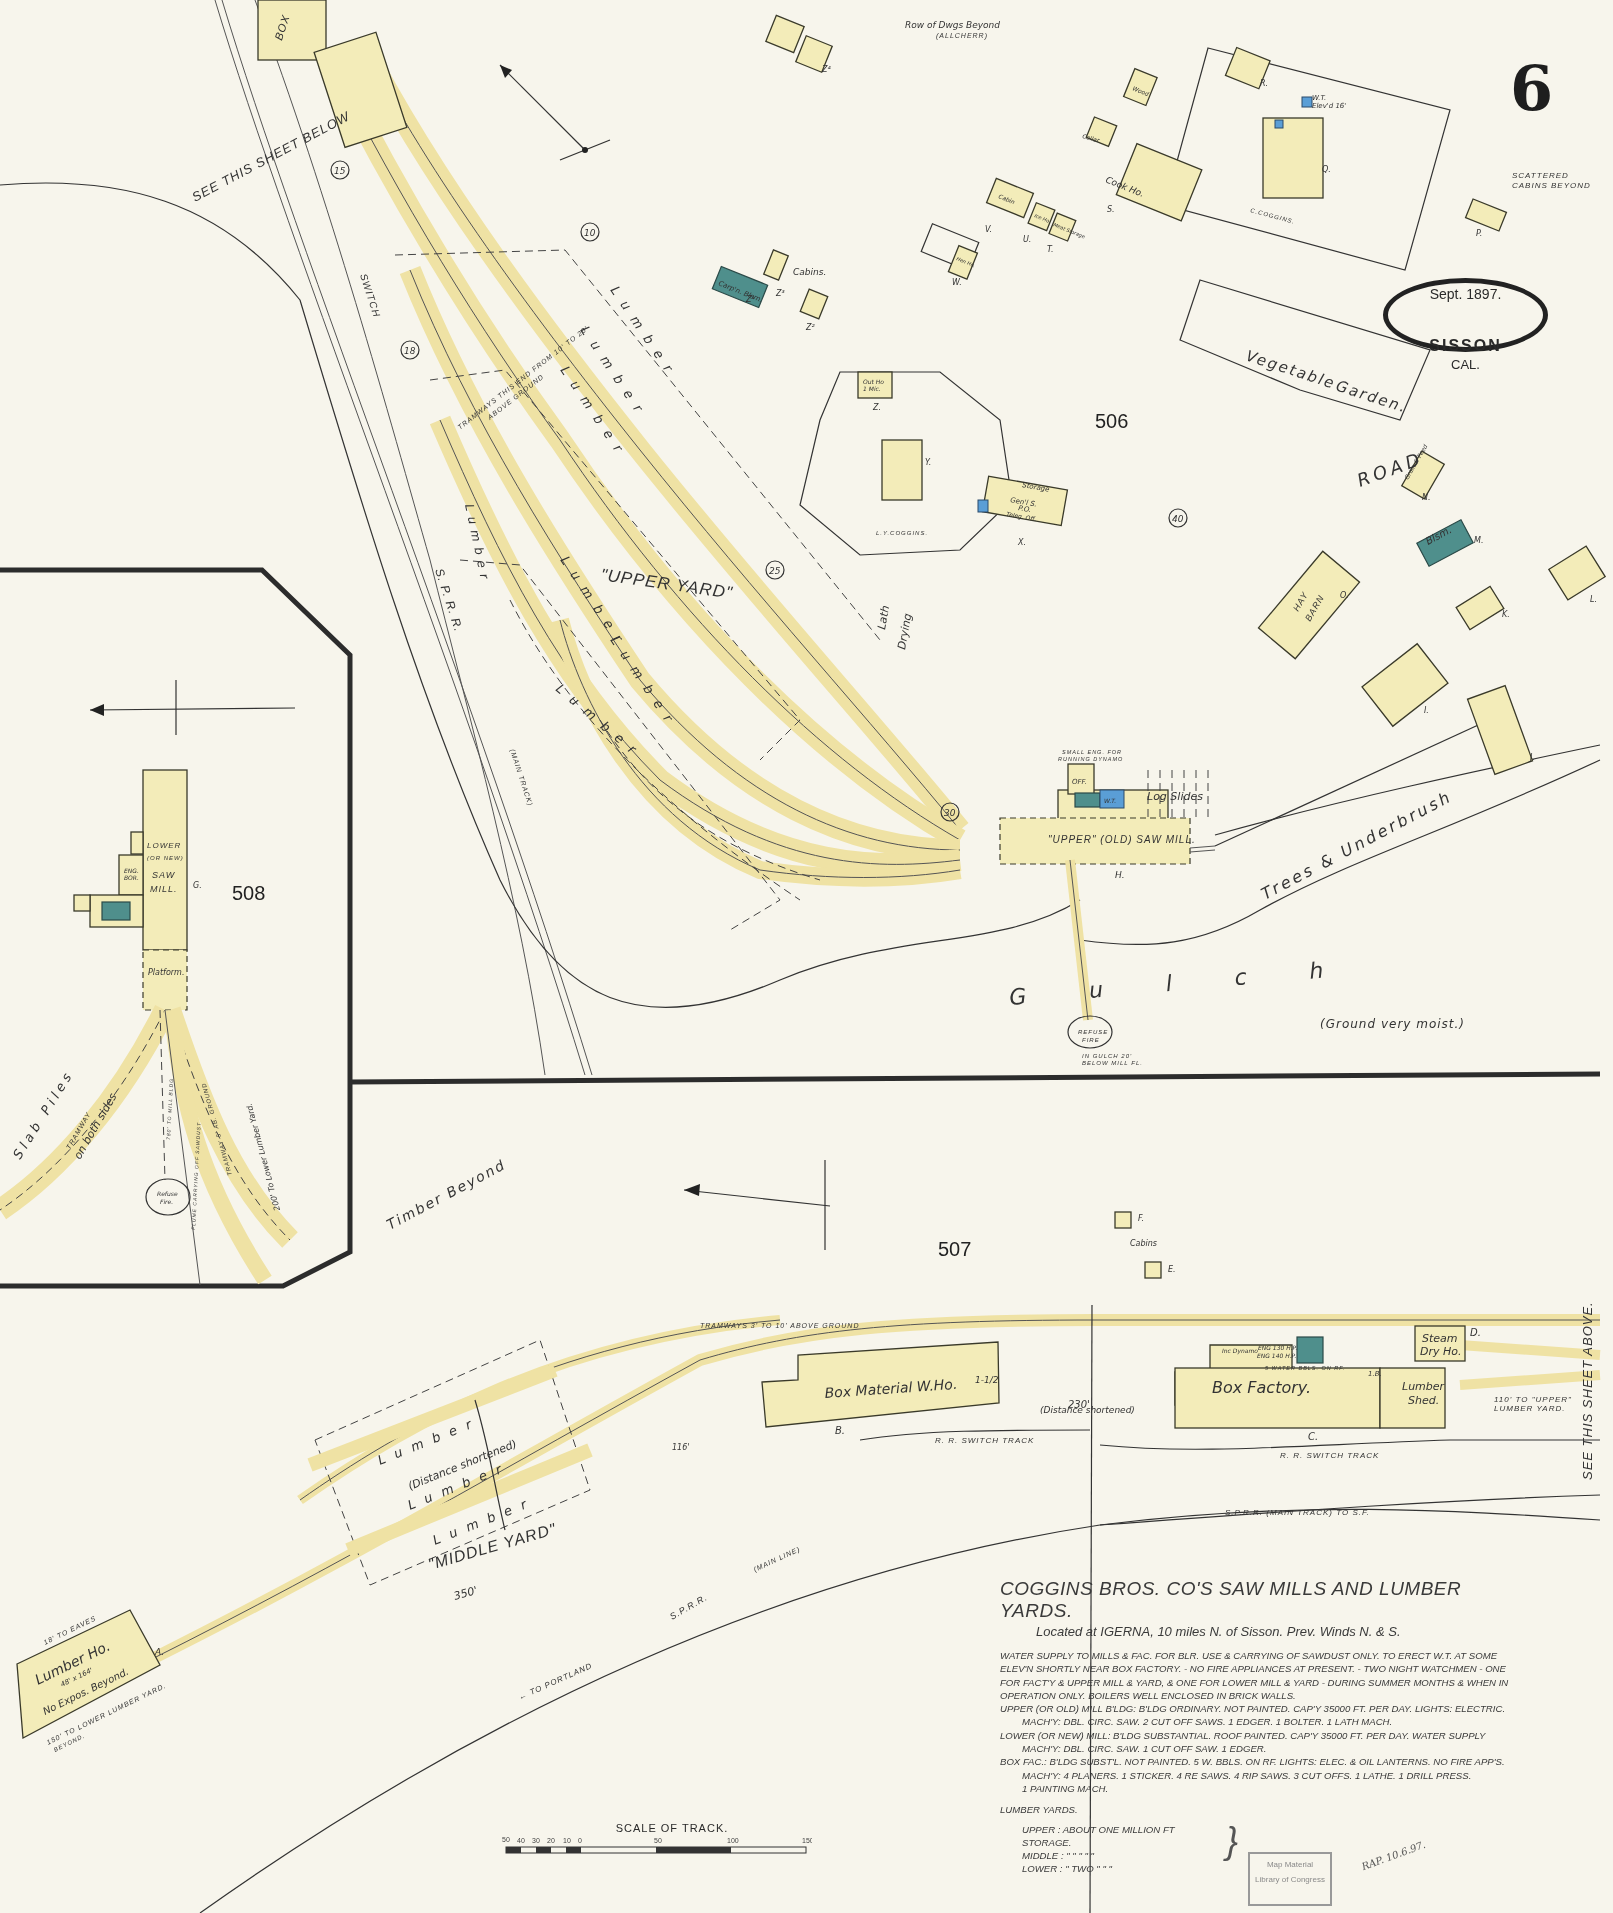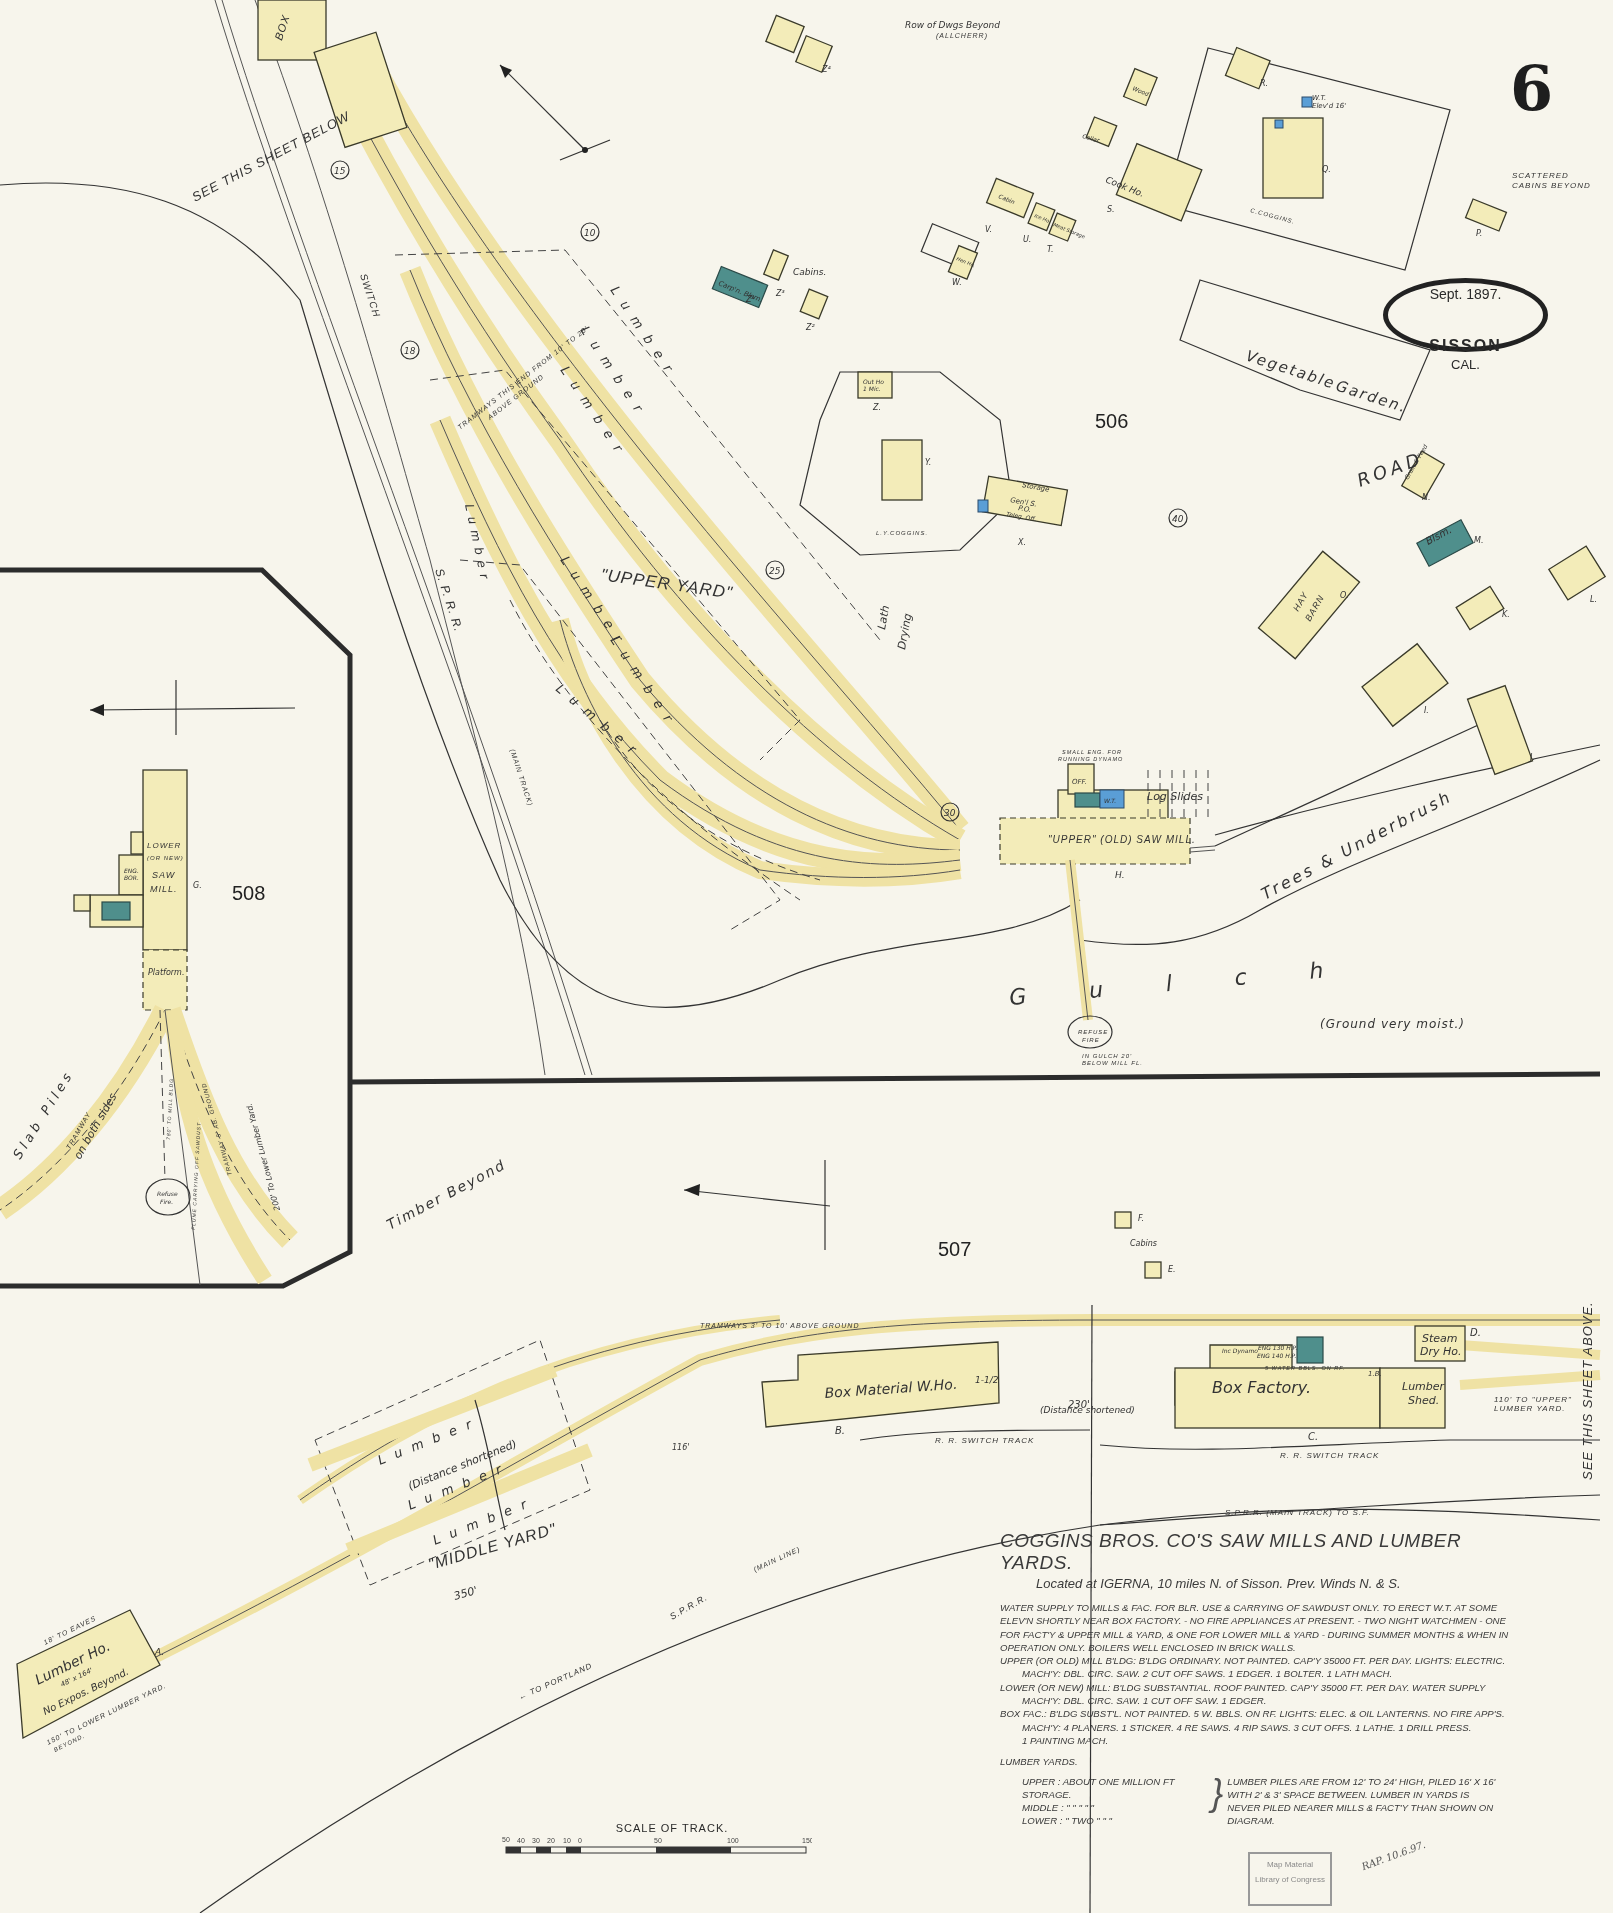--- a/index.html
+++ b/index.html
@@ -11,21 +11,21 @@
   .blk{font-family:"Liberation Sans",sans-serif;fill:#222;}
   .bldg{fill:#f3ecb9;stroke:#3a3a2a;stroke-width:1.3;}
   .bldg-dash{fill:#f3ecb9;stroke:#3a3a2a;stroke-width:1.2;stroke-dasharray:6 4;}
   .stone{fill:#4f8f8c;stroke:#2b4a48;stroke-width:1.2;}
   .blue{fill:#5a9ed6;stroke:#2a4a6a;stroke-width:1;}
   .tram{stroke:#efe2a4;fill:none;}
   .rail{stroke:#555;stroke-width:1;fill:none;}
   .dash{stroke:#444;stroke-width:1;stroke-dasharray:8 5;fill:none;}
   .line{stroke:#333;stroke-width:1.2;fill:none;}
   .thick{stroke:#2c2c2c;stroke-width:5;fill:none;}
-  #legend{position:absolute;left:1000px;top:1530px;width:520px;color:#3a3a3a;}
+  #legend{position:absolute;left:1000px;top:1578px;width:520px;color:#3a3a3a;}
   #legend .title{font-family:"Liberation Sans",sans-serif;font-style:italic;font-size:19px;letter-spacing:.5px;}
   #legend .sub{font-family:"Liberation Sans",sans-serif;font-style:italic;font-size:13px;margin-left:36px;margin-top:2px;}
   #legend .note{font-family:"Liberation Sans",sans-serif;font-style:italic;font-size:9.6px;line-height:13.3px;text-transform:uppercase;}
   #legend .indent{margin-left:22px;}
   #legend .yards{display:flex;margin-top:6px;font-family:"Liberation Sans",sans-serif;font-style:italic;font-size:9.6px;text-transform:uppercase;line-height:13px;}
   #legend .yards .left{width:200px;}
   #legend .yards .brace{font-size:36px;line-height:36px;margin:0 4px;color:#555;}
   #title-oval{position:absolute;left:1383px;top:278px;width:165px;height:74px;border:5px solid #222;border-radius:50%;text-align:center;box-sizing:border-box;}
   #title-oval .date{font-family:"Liberation Sans",sans-serif;font-size:14px;margin-top:3px;}
   #title-oval .city{font-family:"Liberation Sans",sans-serif;font-weight:bold;font-size:16px;letter-spacing:2px;line-height:24px;margin-top:32px;}
@@ -407,25 +407,20 @@
   <div class="note indent">Mach'y: 4 Planers. 1 Sticker. 4 Re Saws. 4 Rip Saws. 3 Cut Offs. 1 Lathe. 1 Drill Press.</div>
   <div class="note indent">1 Painting Mach.</div>
   <div class="note" style="margin-top:8px">LUMBER YARDS.</div>
   <div class="yards">
     <div class="left" style="margin-left:22px">
       <div><span>UPPER</span> <span>: About One Million Ft Storage.</span></div>
       <div><span>MIDDLE</span> <span>:   "     "     "     "     "</span></div>
       <div><span>LOWER</span> <span>:   "   Two   "     "     "</span></div>
     </div>
     <div class="brace">}</div>
-    <div>
-      <div>Lumber piles are from 12' to 24' high, piled 16' x 16'</div>
-      <div>with 2' &amp; 3' space between. Lumber in yards is</div>
-      <div>never piled nearer Mills &amp; Fact'y than shown on diagram.</div>
-    </div>
   </div>
 </div>
 
 <div id="scale">
   <div class="cap">SCALE OF TRACK.</div>
   <svg width="310" height="28" style="position:relative">
     <g font-family="Liberation Sans, sans-serif" font-size="7" fill="#444">
       <text x="0" y="8">50</text>
       <text x="15" y="9">40</text>
       <text x="30" y="9">30</text>

